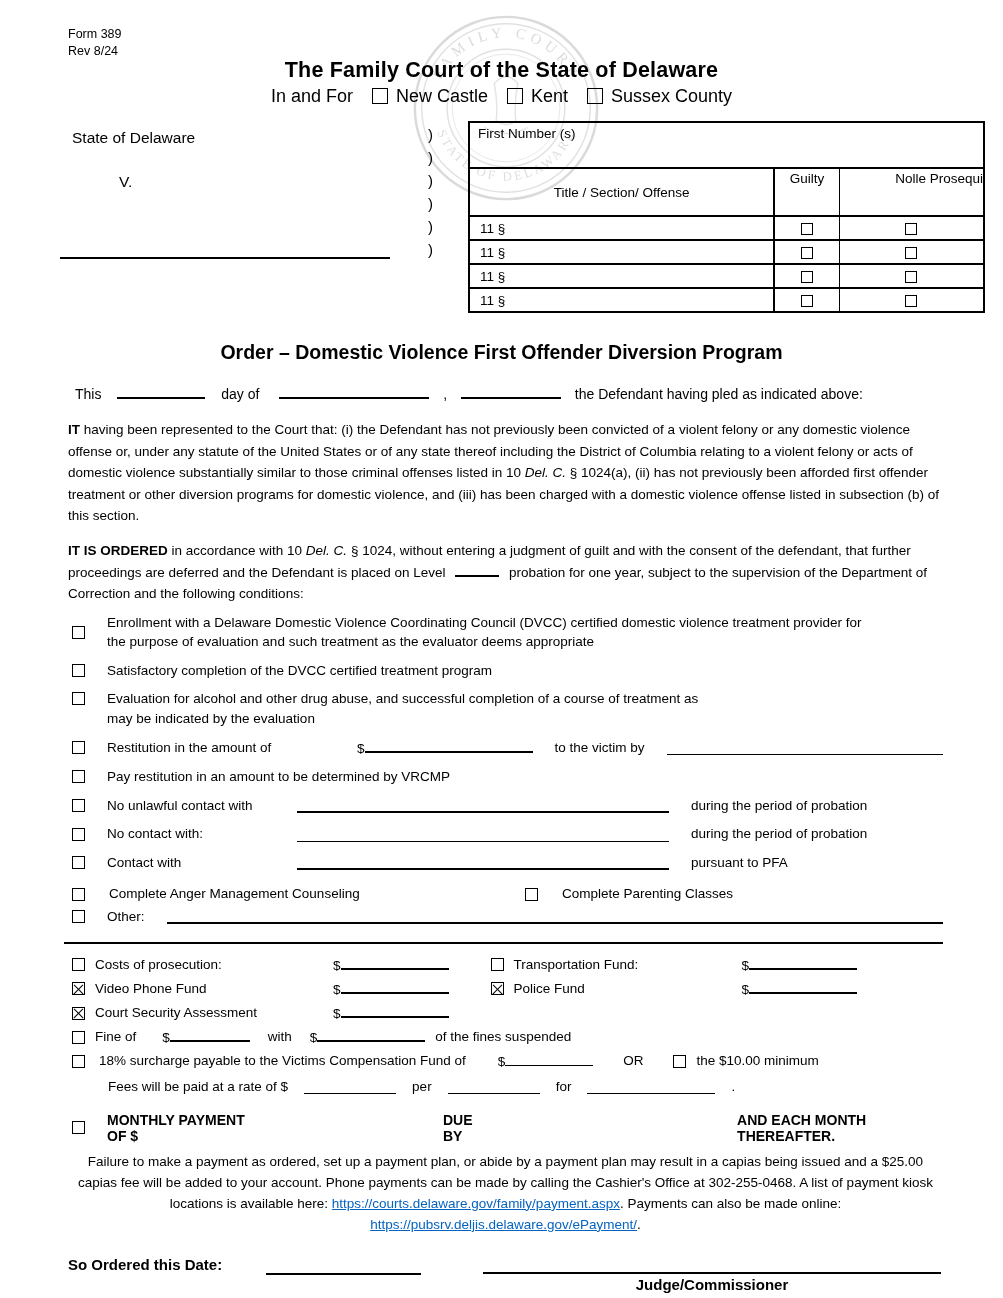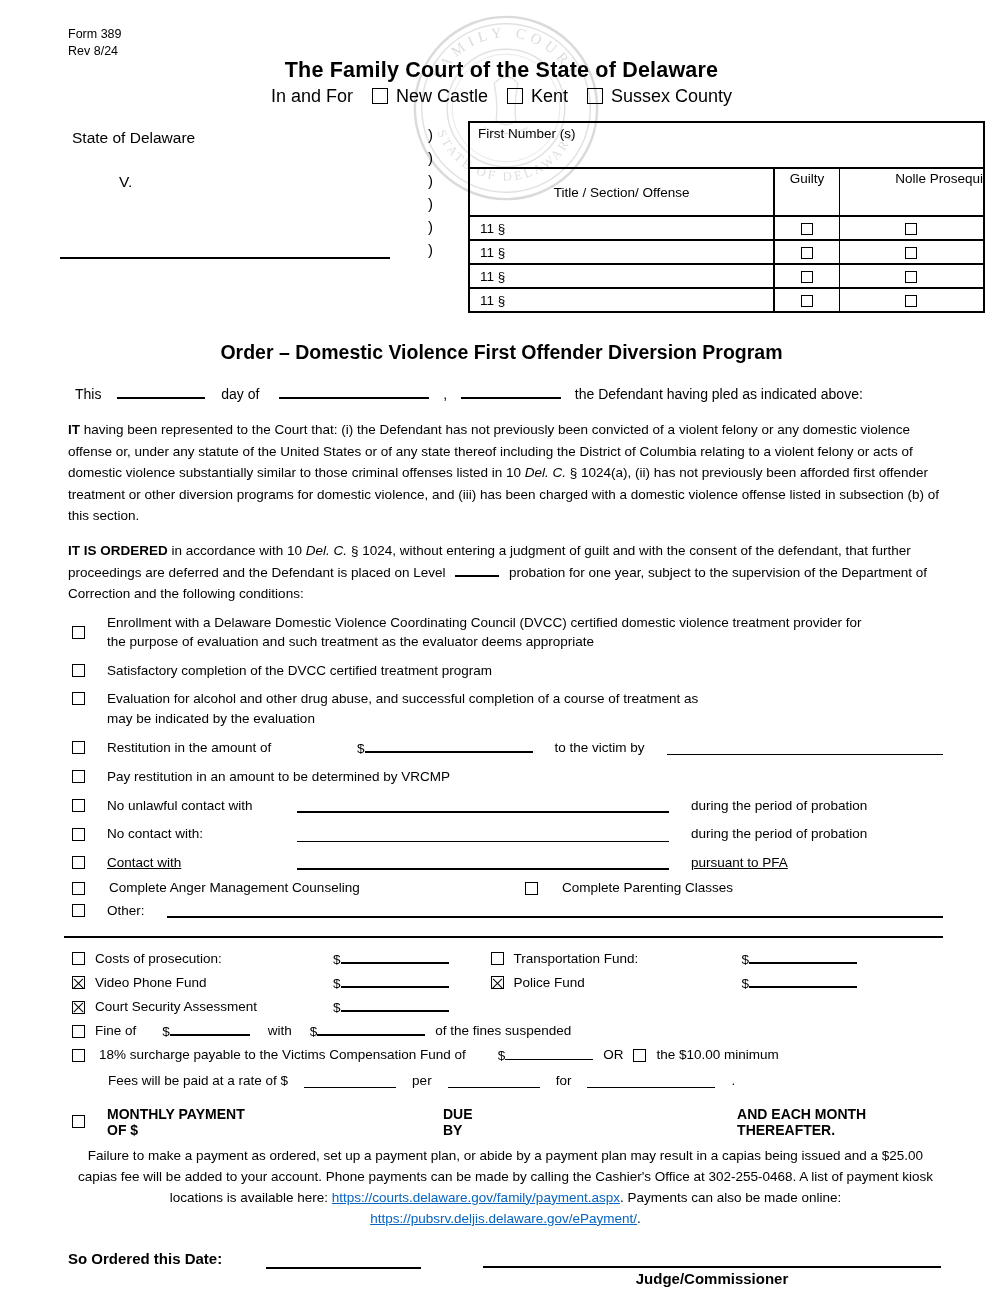--- a/index.html
+++ b/index.html
@@ -216,21 +216,21 @@
         <span class="lbl" style="width:168px;">No unlawful contact with</span>
         <span class="blank" style="width:372px;"></span>
         <span>during the period of probation</span>
       </div>
       <div class="cond">
         <span class="cb"></span>
         <span class="lbl" style="width:168px;">No contact with:</span>
         <span class="blank thin" style="width:372px;"></span>
         <span>during the period of probation</span>
       </div>
-      <div class="cond" style="margin-bottom:6px;text-decoration:underline;">
+      <div class="cond" style="margin-bottom:12px;">
         <span class="cb"></span>
         <span class="lbl" style="width:168px;">Contact with</span>
         <span class="blank" style="width:372px;"></span>
         <span>pursuant to PFA</span>
       </div>
       <div class="cond" style="margin-bottom:3px;gap:24px;">
         <span class="cb"></span>
         <span style="width:392px; flex:none;">Complete Anger Management Counseling</span>
         <span class="cb"></span>
         <span>Complete Parenting Classes</span>
@@ -297,21 +297,21 @@
           </span>
         <span>of the fines suspended</span>
       </div>
       <div class="feerow">
         <span class="cb"></span>
         <span style="margin-left:4px;">18% surcharge payable to the Victims Compensation Fund of</span>
         <span class="dollar" style="margin-left:22px;">
             <span>$</span>
             <span class="blank thin" style="width:88px;"></span>
           </span>
-        <span style="margin:0 0;">OR</span>
+        <span style="margin:0 20px;">OR</span>
         <span class="cb"></span>
         <span>the $10.00 minimum</span>
       </div>
       <div class="feerow" style="margin-left:108px; margin-top:6px;">
         <span>Fees will be paid at a rate of $</span>
         <span class="blank thin" style="width:92px; margin:0 6px;"></span>
         <span>per</span>
         <span class="blank thin" style="width:92px; margin:0 6px;"></span>
         <span>for</span>
         <span class="blank thin" style="width:128px; margin:0 6px;"></span>

